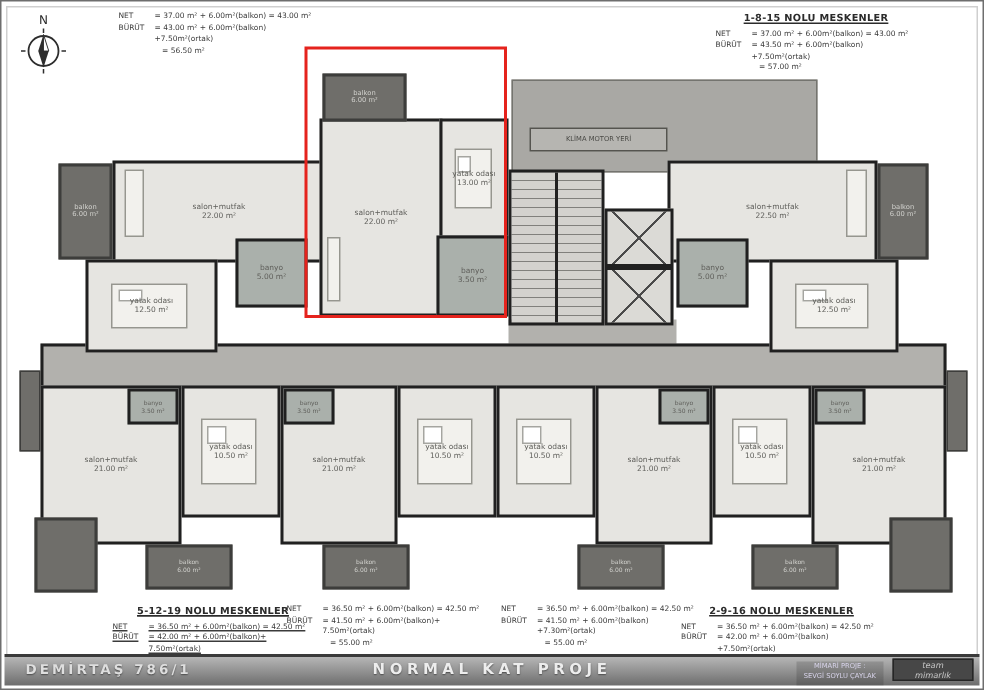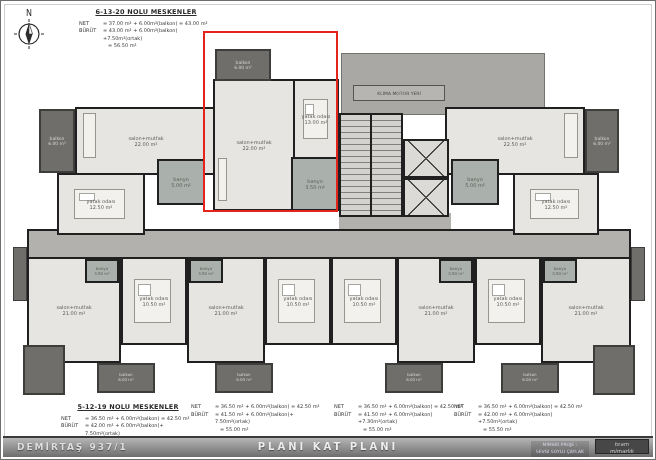--- a/index.html
+++ b/index.html
@@ -71,30 +71,41 @@
     <circle cx="18" cy="27" r="10" fill="none" stroke="#2d2d2d" stroke-width="1.2"></circle>
     <line x1="18" y1="12" x2="18" y2="15" stroke="#2d2d2d" stroke-width="1"></line>
     <line x1="18" y1="39" x2="18" y2="42" stroke="#2d2d2d" stroke-width="1"></line>
     <line x1="3" y1="27" x2="6" y2="27" stroke="#2d2d2d" stroke-width="1"></line>
     <line x1="30" y1="27" x2="33" y2="27" stroke="#2d2d2d" stroke-width="1"></line>
     <polygon points="18,16 21.5,27 18,38 14.5,27" fill="#2d2d2d"></polygon>
     <polygon points="18,16 21.5,27 18,27" fill="#ffffff" stroke="#2d2d2d" stroke-width="0.6"></polygon>
   </svg>
 
   <div class="spec" style="left:78px;top:7px;">
-    <div class="ttl">6-13-20 NOLU MESKENLER</div>
     <div class="row">
         <span class="k">NET</span>
         <span class="v">= 37.00 m² + 6.00m²(balkon) = 43.00 m²</span>
       </div>
     <div class="row">
         <span class="k">BÜRÜT</span>
         <span class="v">= 43.00 m² + 6.00m²(balkon) +7.50m²(ortak)</span>
       </div>
     <div class="tot">= 56.50 m²</div>
+  </div>
+  <div class="spec" style="left:476px;top:7px;">
+    <div class="ttl">1-8-15  NOLU MESKENLER</div>
+    <div class="row">
+        <span class="k">NET</span>
+        <span class="v">= 37.00 m² + 6.00m²(balkon) = 43.00 m²</span>
+      </div>
+    <div class="row">
+        <span class="k">BÜRÜT</span>
+        <span class="v">= 43.50 m² + 6.00m²(balkon) +7.50m²(ortak)</span>
+      </div>
+    <div class="tot">= 57.00 m²</div>
   </div>
 
   <div class="terrace" style="left:340px;top:52px;width:204px;height:62px;"></div>
   <div class="klimabox" style="left:352px;top:84px;width:92px;height:16px;">KLİMA MOTOR YERİ</div>
 
   <div class="corridor" style="left:26px;top:228px;width:604px;height:30px;"></div>
   <div class="corefill" style="left:338px;top:212px;width:112px;height:22px;"></div>
   <div class="stairs" style="left:338px;top:112px;width:64px;height:104px;"></div>
   <div class="elev" style="left:402px;top:138px;width:46px;height:39px;"></div>
   <div class="elev" style="left:402px;top:177px;width:46px;height:39px;"></div>
@@ -284,21 +295,21 @@
         <span>balkon</span>
         <span>6.00 m²</span>
       </div>
   </div>
   <div class="balc" style="left:592px;top:344px;width:42px;height:50px;z-index:20;"></div>
   <div class="sidetab" style="left:12px;top:246px;width:14px;height:54px;"></div>
   <div class="sidetab" style="left:630px;top:246px;width:14px;height:54px;"></div>
 
   <div class="highlight" style="left:202px;top:30px;width:135px;height:181px;"></div>
 
-  <div class="spec" style="left:60px;top:402px;">
+  <div class="spec" style="left:74px;top:402px;text-decoration:underline;">
     <div class="ttl">5-12-19 NOLU MESKENLER</div>
     <div class="row">
         <span class="k">NET</span>
         <span class="v">= 36.50 m² + 6.00m²(balkon) = 42.50 m²</span>
       </div>
     <div class="row">
         <span class="k">BÜRÜT</span>
         <span class="v">= 42.00 m² + 6.00m²(balkon)+ 7.50m²(ortak)</span>
       </div>
     <div class="tot">= 55.50 m²</div>
@@ -319,34 +330,35 @@
         <span class="k">NET</span>
         <span class="v">= 36.50 m² + 6.00m²(balkon) = 42.50 m²</span>
       </div>
     <div class="row">
         <span class="k">BÜRÜT</span>
         <span class="v">= 41.50 m² + 6.00m²(balkon) +7.30m²(ortak)</span>
       </div>
     <div class="tot">= 55.00 m²</div>
   </div>
   <div class="spec" style="left:453px;top:402px;">
+    <div class="ttl">2-9-16  NOLU MESKENLER</div>
     <div class="row">
         <span class="k">NET</span>
         <span class="v">= 36.50 m² + 6.00m²(balkon) = 42.50 m²</span>
       </div>
     <div class="row">
         <span class="k">BÜRÜT</span>
         <span class="v">= 42.00 m² + 6.00m²(balkon) +7.50m²(ortak)</span>
       </div>
     <div class="tot">= 55.50 m²</div>
   </div>
 
   <div class="footer">
-    <span class="proj">DEMİRTAŞ 937/1</span>
-    <span class="ptitle">PLANI KAT PLANI</span>
+    <span class="proj">DEMİRTAŞ 786/1</span>
+    <span class="ptitle">NORMAL KAT PROJE</span>
     <span class="credit">
       <span style="display:block;">MİMARİ PROJE :</span>
       <span style="display:block;">SEVGİ SOYLU ÇAYLAK</span>
     </span>
     <span class="logo">
       <span style="display:block;">team</span>
       <span style="display:block;">mimarlık</span>
     </span>
   </div>
 </div>

